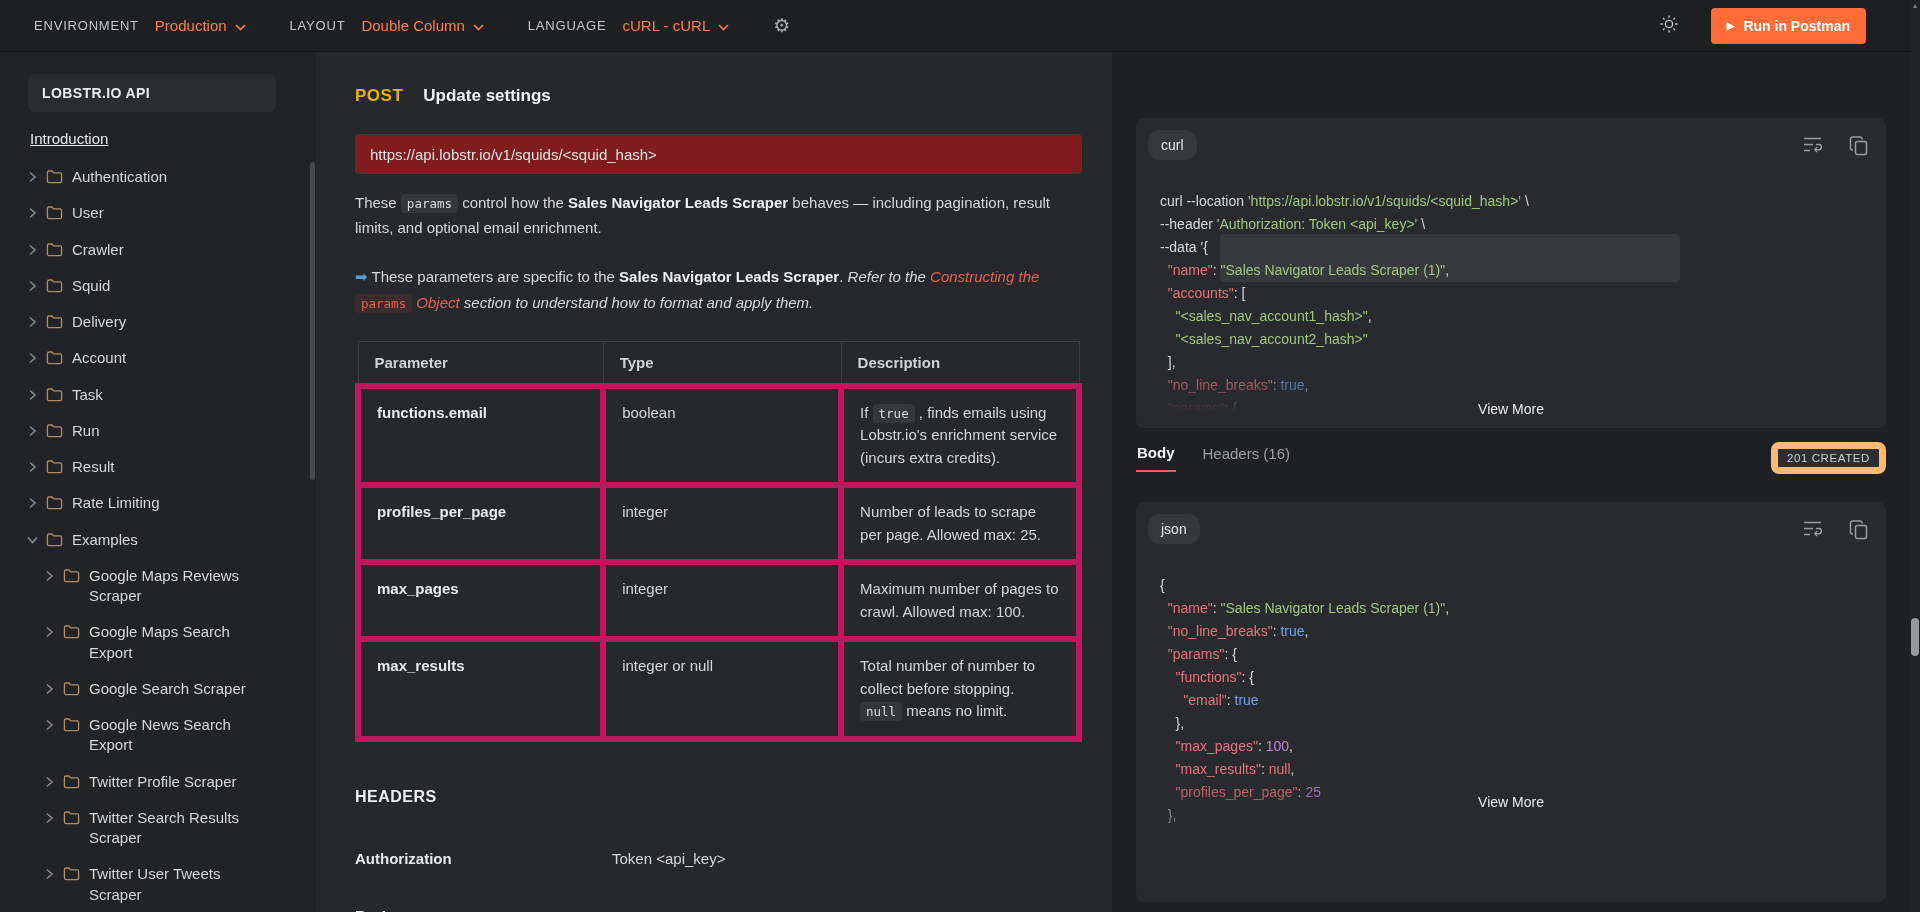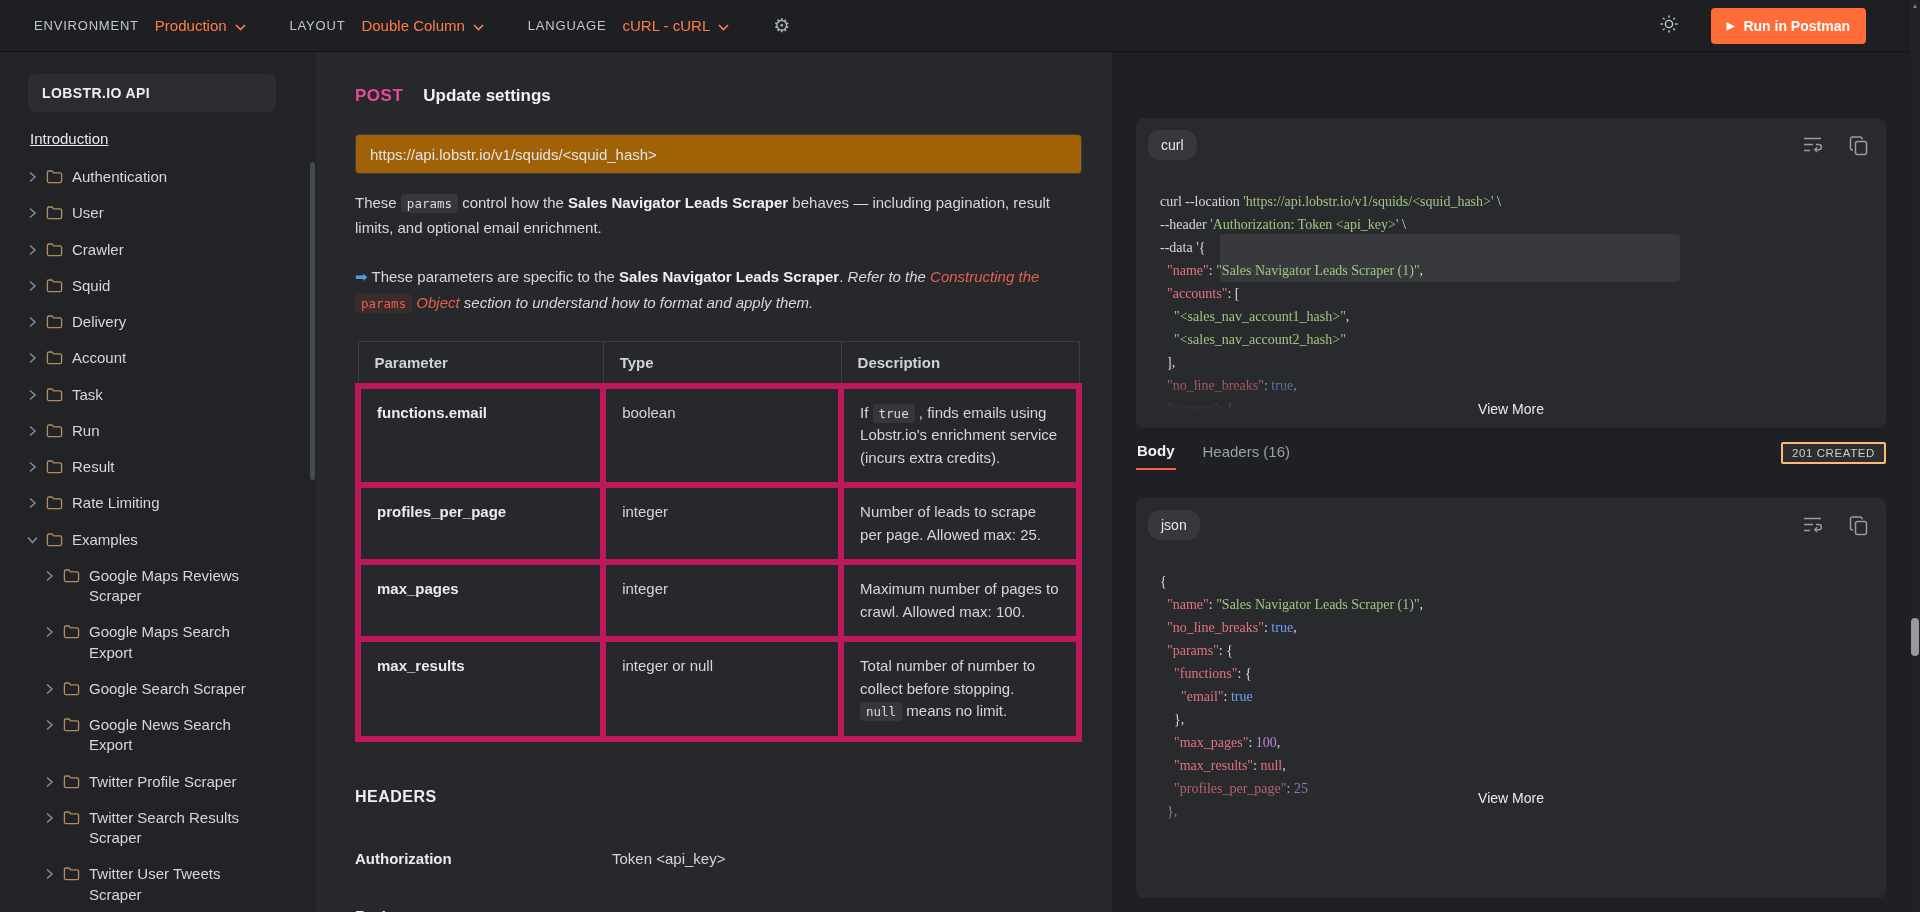--- a/index.html
+++ b/index.html
@@ -28,23 +28,23 @@
   .side-item .folder{margin-top:2px;flex:none;display:flex}
   .side-label{font-size:15px;line-height:1.35;color:#d5d7da}
   .sub-list{padding-left:17px}
   .sub-list .side-label{max-width:172px}
   .chev-open svg{transform:rotate(90deg)}
   .side-scroll-thumb{position:absolute;top:110px;right:1px;width:5px;height:318px;background:#46494e;border-radius:3px}
 
   
   .main{width:796px;flex:none;padding:34px 30px 0 39px;background:#26282b;overflow:hidden}
   .method-row{display:flex;align-items:baseline;gap:20px}
-  .method{color:#ec4899;font-size:17px;font-weight:700;letter-spacing:.5px}
+  .method{color:#eab308;font-size:17px;font-weight:700;letter-spacing:.5px}
   .endpoint-title{color:#f0f2f4;font-size:17px;font-weight:700}
-  .url-box{margin-top:28px;height:40px;background:#a16207;border:1px solid #3a3d42;border-radius:4px;display:flex;align-items:center;padding:0 14px;font-size:15px;color:#e2e4e7}
+  .url-box{margin-top:28px;height:40px;background:#7f1d1d;border:1px solid #3a3d42;border-radius:4px;display:flex;align-items:center;padding:0 14px;font-size:15px;color:#e2e4e7}
   .para{margin-top:16px;font-size:15px;line-height:1.68;color:#d6d8db;max-width:727px}
   .note{margin-top:24px}
   .seg-b{font-weight:700;color:#eef0f2}
   .seg-i{font-style:italic}
   .seg-code{font-family:"DejaVu Sans Mono",monospace;font-size:12.5px;background:#35373c;border-radius:4px;padding:2px 6px;color:#d9dbde}
   .seg-link{color:#e4604e;font-style:italic}
   .seg-linkcode{font-family:"DejaVu Sans Mono",monospace;font-size:12.5px;background:#3a2c2a;border-radius:4px;padding:2px 6px;color:#e4604e}
   .seg-arrow{color:#4f9de0}
   .param-table{margin-top:26px;width:100%;border-collapse:collapse;font-size:15px;table-layout:fixed}
   .param-table th{border:1px solid #3b3e43;text-align:left;font-weight:700;color:#cfd2d6;padding:12px 16px}
@@ -62,34 +62,34 @@
   .examples-panel{flex:1;background:#1e2023;padding:38px 34px 0 24px;position:relative;overflow:hidden}
   .panel-head{display:flex;justify-content:space-between;align-items:center}
   .panel-title{font-size:16px;font-weight:700;color:#eceef0}
   .example-select{display:flex;gap:9px;align-items:center;font-size:15px;color:#ced1d5}
   .code-block{margin-top:28px;background:#292a2e;border-radius:8px;position:relative;overflow:hidden}
   #req-block{height:310px}
   #res-block{height:400px}
   .lang-chip{position:absolute;top:12px;left:12px;background:#36383d;border-radius:12px;padding:7px 13px;font-size:14px;color:#e6e8ea;z-index:2}
   .block-icons{position:absolute;top:18px;right:18px;display:flex;gap:26px;z-index:4}
   .block-icons button{display:flex}
-  .code-pre{position:relative;z-index:1;padding:72px 20px 0 24px;font-family:Liberation Serif, serif;font-size:14px;line-height:23px}
+  .code-pre{position:relative;z-index:1;padding:72px 20px 0 24px;font-family:Liberation Sans, sans-serif;font-size:14px;line-height:23px}
   .code-line{white-space:pre}
   .tok-p{color:#d7d9dc}.tok-k{color:#e5737d}.tok-s{color:#9ec87f}.tok-b{color:#6ca2f2}.tok-n{color:#c182e0}.tok-u{color:#e5737d}
   .selection-overlay{position:absolute;left:84px;top:116px;width:460px;height:48px;background:rgba(255,255,255,.07);border-radius:4px;z-index:0}
   .fade-overlay{position:absolute;left:0;right:0;bottom:0;height:58px;background:linear-gradient(to bottom,rgba(41,42,46,0),#292a2e 72%);z-index:2}
   #res-block .fade-overlay{bottom:auto;top:268px;height:132px}
   .view-more{position:absolute;left:50%;transform:translateX(-50%);bottom:11px;z-index:3;font-size:14px;color:#e9ebee}
   #res-block .view-more{bottom:auto;top:292px}
   .resp-head{margin-top:42px}
   .tabs-row{margin-top:14px;display:flex;align-items:center;gap:26px}
   .tab{font-size:15px;padding:0 1px 9px 1px}
   .tab-active{color:#f0f2f4;font-weight:700;border-bottom:2px solid #ff5f4a}
   .tab-inactive{color:#9ca0a5}
-  .status-badge{margin-left:auto;border:2px solid #fdba74;background:#2c2e32;color:#cbced2;font-size:11.5px;letter-spacing:.6px;padding:3px 9px;border-radius:2px;align-self:flex-start}
+  .status-badge{margin-left:auto;border:7px solid #fdba74;background:#2c2e32;color:#cbced2;font-size:11.5px;letter-spacing:.6px;padding:3px 9px;border-radius:8px;align-self:flex-start}
 
   
   .win-scrollbar{position:fixed;top:0;right:0;width:10px;height:912px;background:#202225;z-index:10}
   .win-scroll-up{position:absolute;top:2px;left:0;width:10px;text-align:center;font-size:7px;color:#7c7f84}
   .win-scroll-thumb{position:absolute;top:618px;left:1px;width:8px;height:38px;background:#97999d;border-radius:4px}
 </style>
 </head>
 <body>
 
 <header class="topbar">

